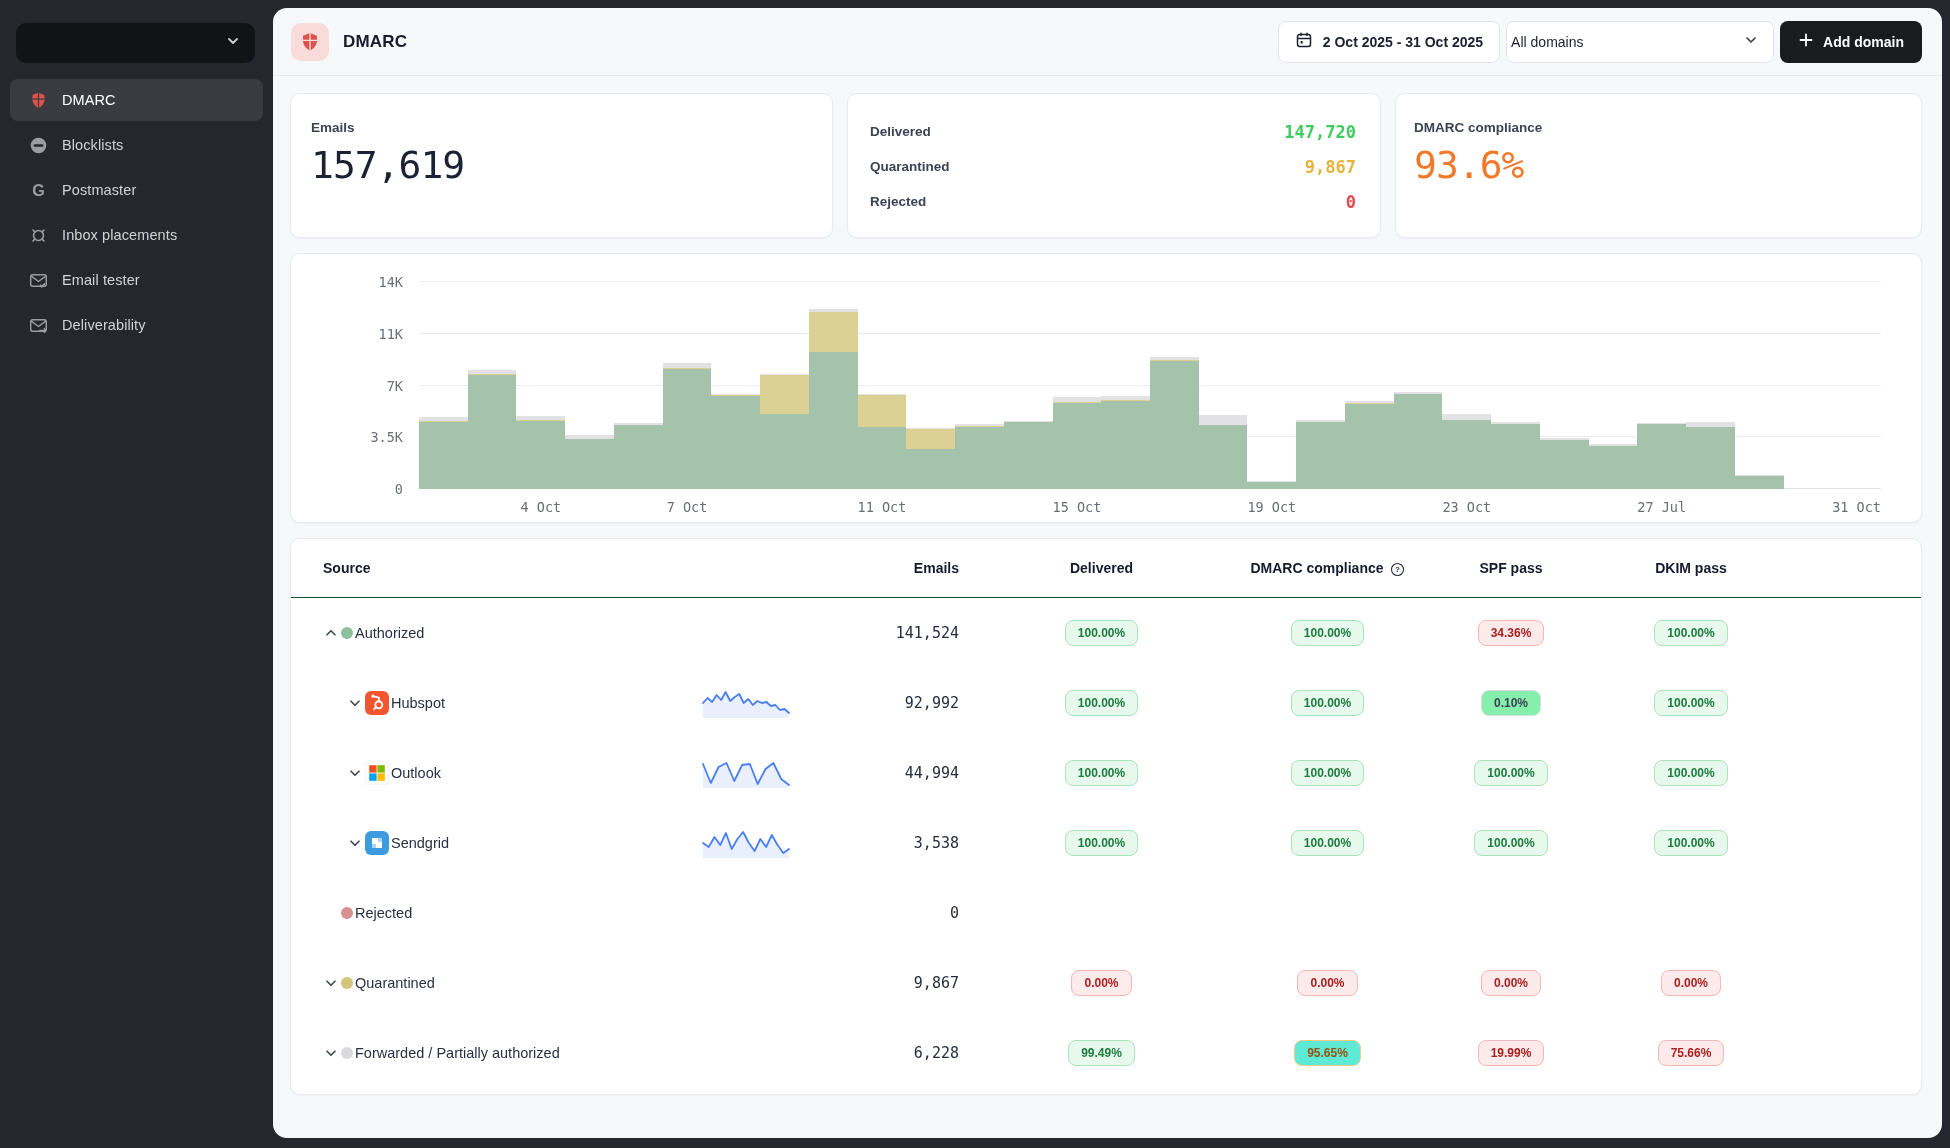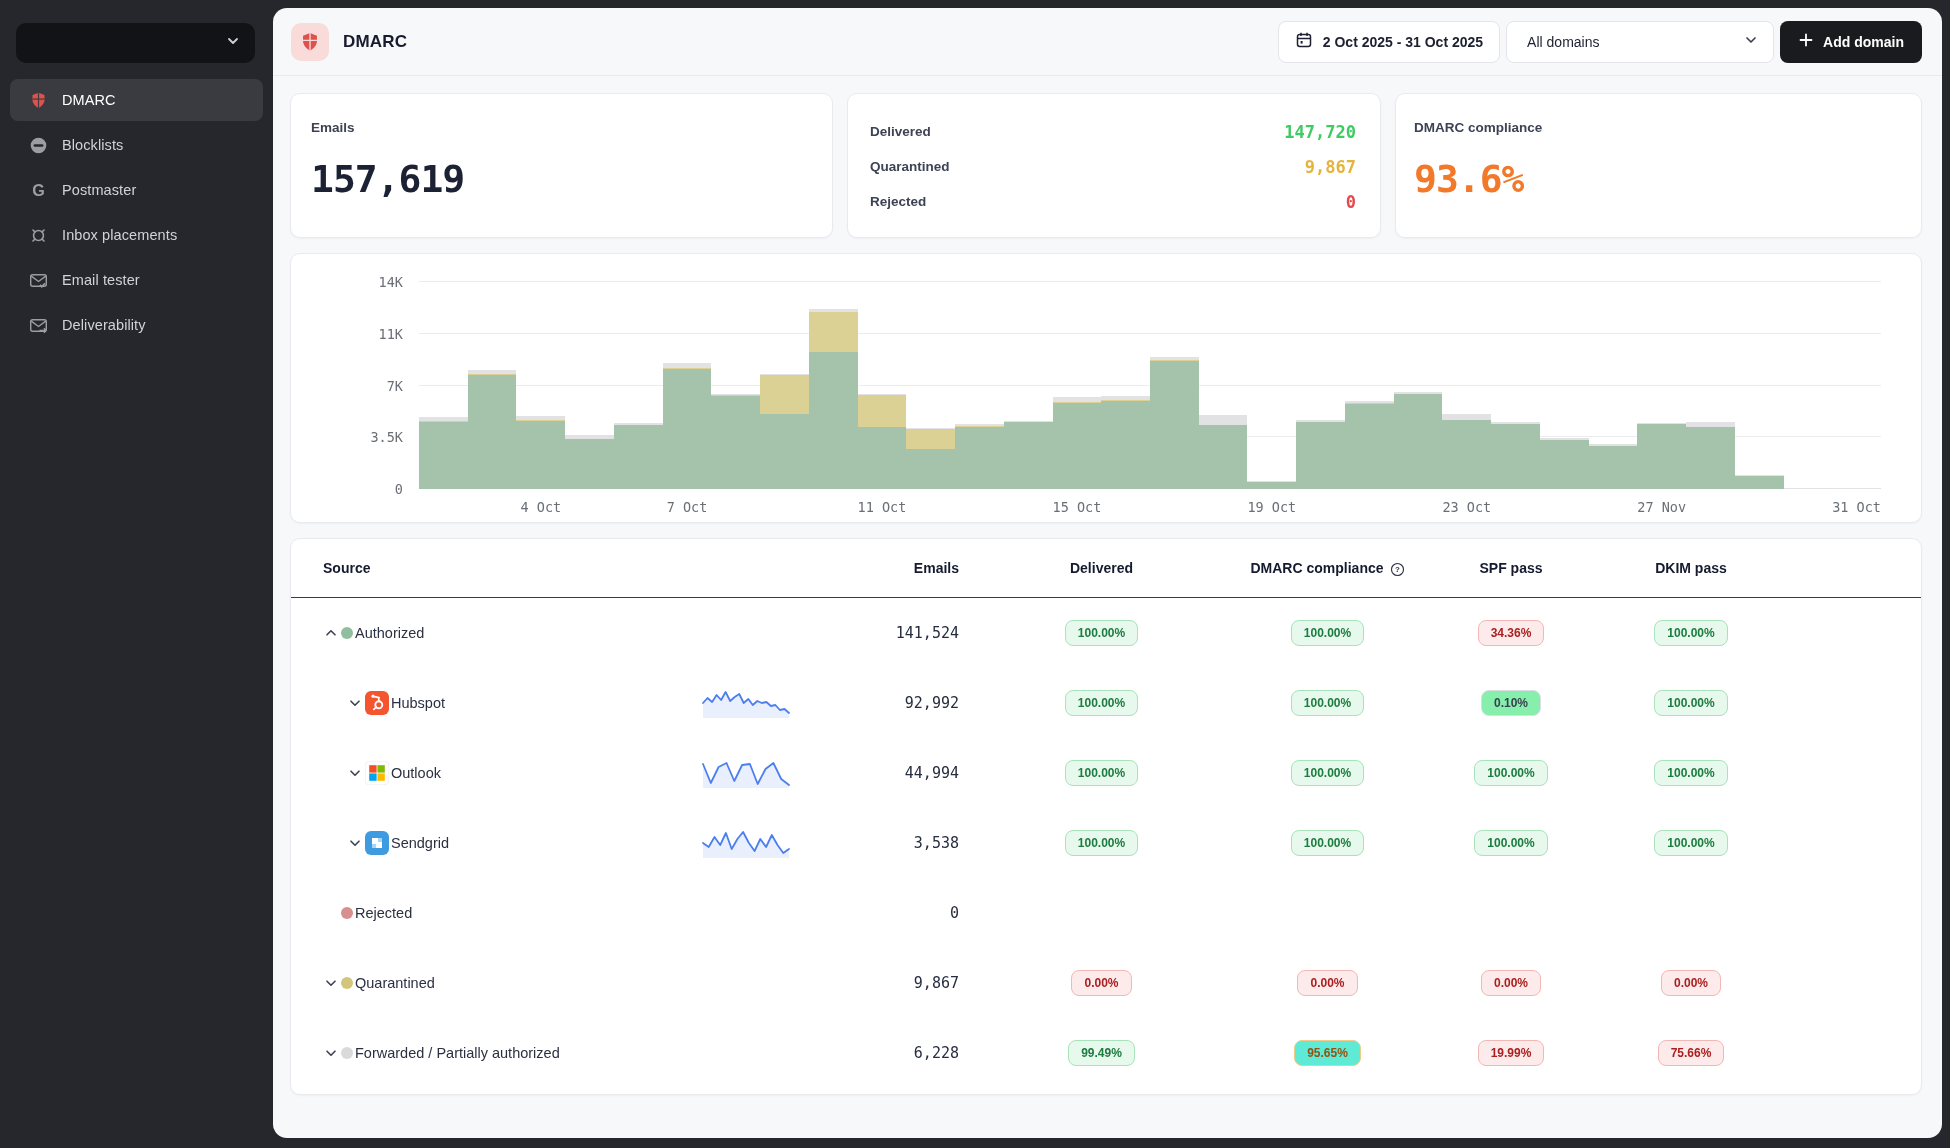--- a/index.html
+++ b/index.html
@@ -26,35 +26,35 @@
   .panel-header { height:68px; display:flex; align-items:center; justify-content:space-between;
                   padding:0 20px 0 18px; border-bottom:1px solid #e9eaee; }
   .ph-left { display:flex; align-items:center; gap:14px; }
   .app-icon-box { width:38px; height:38px; border-radius:10px; background:#f9dbd9;
                   display:flex; align-items:center; justify-content:center; }
   .page-title { font-size:17px; font-weight:700; color:#171b2d; letter-spacing:.2px; }
   .ph-right { display:flex; align-items:center; gap:6px; }
   .btn { height:42px; border-radius:8px; display:flex; align-items:center; font-size:14px; cursor:pointer; }
   .date-btn { background:#fff; border:1px solid #e3e5ea; padding:0 16px; gap:10px;
               font-weight:600; color:#1c2030; }
-  .domain-select { background:#fff; border:1px solid #e3e5ea; width:268px; padding:0 14px 0 20px;
+  .domain-select { background:#fff; border:1px solid #e3e5ea; width:268px; padding:0 14px 0 4px;
                    justify-content:space-between; color:#1c2030; font-weight:500; }
   .add-btn { background:#191b1f; color:#fff; padding:0 18px; gap:9px; font-weight:600; }
 
   .content { padding:17px 20px 0 17px; }
 
   
   .cards-row { display:flex; gap:14px; margin-bottom:15px; }
   .card { background:#fff; border:1px solid #e9eaee; border-radius:10px;
           box-shadow:0 1px 2px rgba(16,24,40,.04); }
   .card-emails { width:543px; height:145px; padding:26px 24px 0 20px; }
   .card-status { width:534px; height:145px; padding:20px 24px 0 22px; }
   .card-compliance { flex:1; height:145px; padding:26px 24px 0 18px; }
   .card-label { font-size:13.5px; font-weight:600; color:#3d4354; }
-  .big-number { font-size:38px; font-weight:700; color:#1c2233; margin-top:22px; letter-spacing:-1px; }
+  .big-number { font-size:38px; font-weight:400; color:#1c2233; margin-top:8px; letter-spacing:-1px; }
   .status-row { display:flex; align-items:center; justify-content:space-between; height:35px; }
   .status-label { font-size:13.5px; font-weight:600; color:#3d4354; }
   .status-value { font-size:17px; font-weight:700; }
 
   
   .chart-card { position:relative; height:270px; margin-bottom:15px; }
   .chart-plot { position:absolute; left:128px; right:40px; top:28px; bottom:33px; }
   .gridline { position:absolute; left:0; right:0; height:1px; background:#ececef; }
   .gridline.base { background:#e2e3e7; }
   .ytick { position:absolute; right:calc(100% + 16px); width:64px; text-align:right;
@@ -315,21 +315,21 @@
           <div class="bar-seg" style="left: 90%; width: 3.33333%; bottom: 0%; height: 6.42857%; background: rgb(165, 195, 171);"></div>
           <div class="bar-seg" style="left: 90%; width: 3.33333%; bottom: 6.42857%; height: 0.357143%; background: rgb(226, 226, 228);"></div>
           <div class="bar-seg" style="left: 93.3333%; width: 3.33333%; bottom: 0%; height: 0.571429%; background: rgb(165, 195, 171);"></div>
           <div class="bar-seg" style="left: 93.3333%; width: 3.33333%; bottom: 0.571429%; height: 0.142857%; background: rgb(226, 226, 228);"></div>
           <div class="xtick mono" style="left: 8.33333%;">4 Oct</div>
           <div class="xtick mono" style="left: 18.3333%;">7 Oct</div>
           <div class="xtick mono" style="left: 31.6667%;">11 Oct</div>
           <div class="xtick mono" style="left: 45%;">15 Oct</div>
           <div class="xtick mono" style="left: 58.3333%;">19 Oct</div>
           <div class="xtick mono" style="left: 71.6667%;">23 Oct</div>
-          <div class="xtick mono" style="left: 85%;">27 Nov</div>
+          <div class="xtick mono" style="left: 85%;">27 Jul</div>
           <div class="xtick mono" style="left: 98.3333%;">31 Oct</div>
         </div>
     </div>
 
     <div class="card table-card">
       <div class="tgrid thead">
           <div class="th"><span>Source</span></div>
           <div class="th"><span></span></div>
           <div class="th c-emails"><span>Emails</span></div>
           <div class="th c-center">

